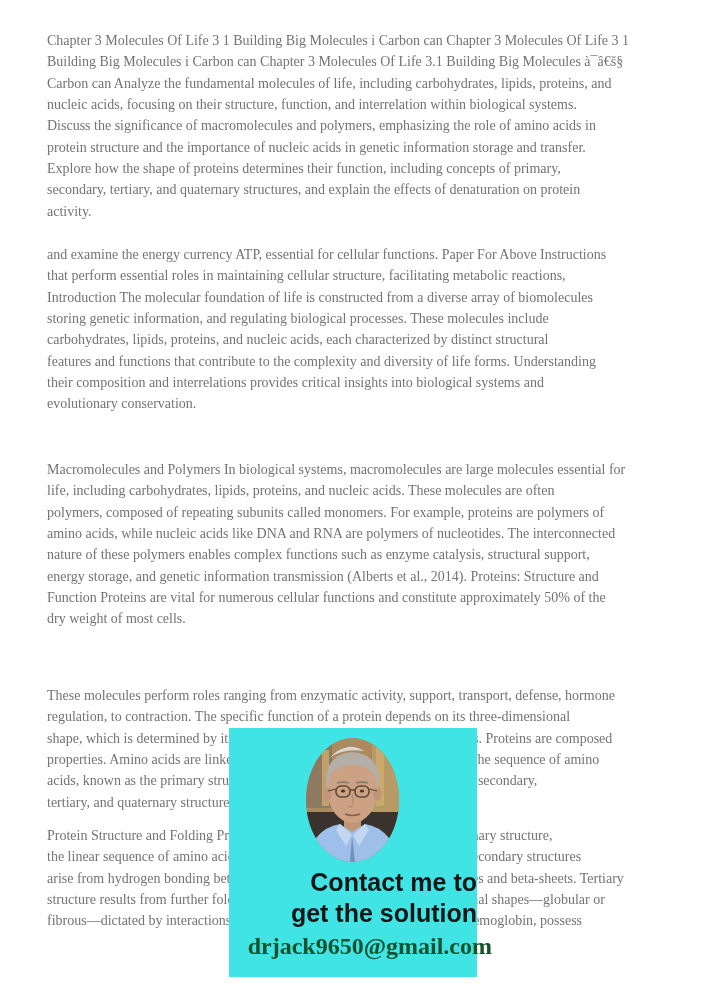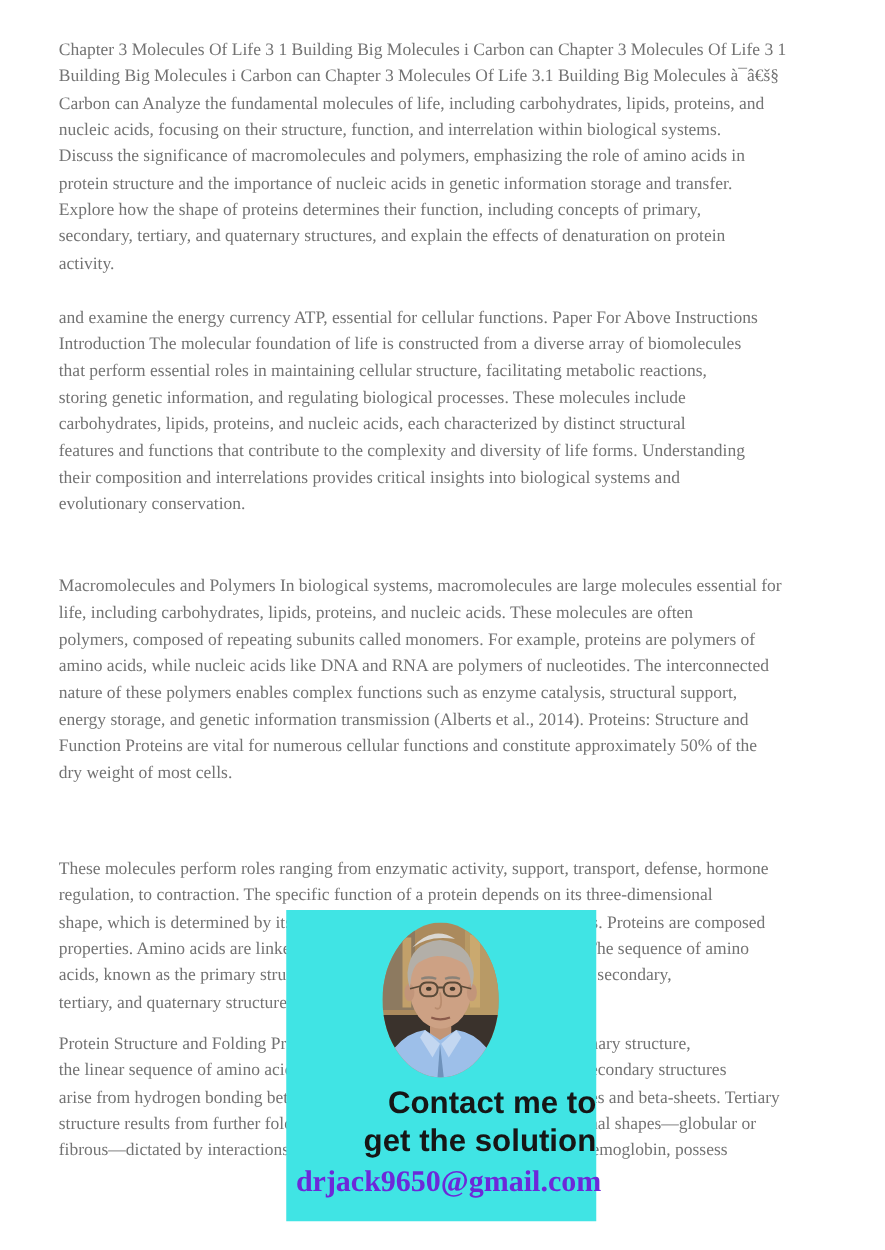--- a/index.html
+++ b/index.html
@@ -42,46 +42,46 @@
     font-family: "Liberation Sans", sans-serif;
     font-weight: bold;
     font-size: 25px;
     line-height: 31px;
     color: #161616;
   }
   .ad-line1 { top: 139px; }
   .ad-line2 { top: 170px; }
   .ad-email {
     position: absolute;
-    left: 4px; top: 203px; width: 248px;
+    left: 15px; top: 203px; width: 248px;
     font-family: "Liberation Serif", serif;
     font-weight: bold;
     font-size: 24px;
     line-height: 30px;
-    color: #6d28d9;
+    color: #14532d;
   }
 </style>
 </head>
 <body style="background: rgb(255, 255, 255);">
 
 <div class="doc-paragraph p1">
     <div class="line">Chapter 3 Molecules Of Life 3 1 Building Big Molecules i Carbon can Chapter 3 Molecules Of Life 3 1</div>
     <div class="line">Building Big Molecules i Carbon can Chapter 3 Molecules Of Life 3.1 Building Big Molecules à¯â€š§</div>
     <div class="line">Carbon can Analyze the fundamental molecules of life, including carbohydrates, lipids, proteins, and</div>
     <div class="line">nucleic acids, focusing on their structure, function, and interrelation within biological systems.</div>
     <div class="line">Discuss the significance of macromolecules and polymers, emphasizing the role of amino acids in</div>
     <div class="line">protein structure and the importance of nucleic acids in genetic information storage and transfer.</div>
     <div class="line">Explore how the shape of proteins determines their function, including concepts of primary,</div>
     <div class="line">secondary, tertiary, and quaternary structures, and explain the effects of denaturation on protein</div>
     <div class="line">activity.</div>
   </div>
 <div class="doc-paragraph p2">
     <div class="line">and examine the energy currency ATP, essential for cellular functions. Paper For Above Instructions</div>
+    <div class="line">that perform essential roles in maintaining cellular structure, facilitating metabolic reactions,</div>
     <div class="line">Introduction The molecular foundation of life is constructed from a diverse array of biomolecules</div>
-    <div class="line">that perform essential roles in maintaining cellular structure, facilitating metabolic reactions,</div>
     <div class="line">storing genetic information, and regulating biological processes. These molecules include</div>
     <div class="line">carbohydrates, lipids, proteins, and nucleic acids, each characterized by distinct structural</div>
     <div class="line">features and functions that contribute to the complexity and diversity of life forms. Understanding</div>
     <div class="line">their composition and interrelations provides critical insights into biological systems and</div>
     <div class="line">evolutionary conservation.</div>
   </div>
 <div class="doc-paragraph p3">
     <div class="line">Macromolecules and Polymers In biological systems, macromolecules are large molecules essential for</div>
     <div class="line">life, including carbohydrates, lipids, proteins, and nucleic acids. These molecules are often</div>
     <div class="line">polymers, composed of repeating subunits called monomers. For example, proteins are polymers of</div>

